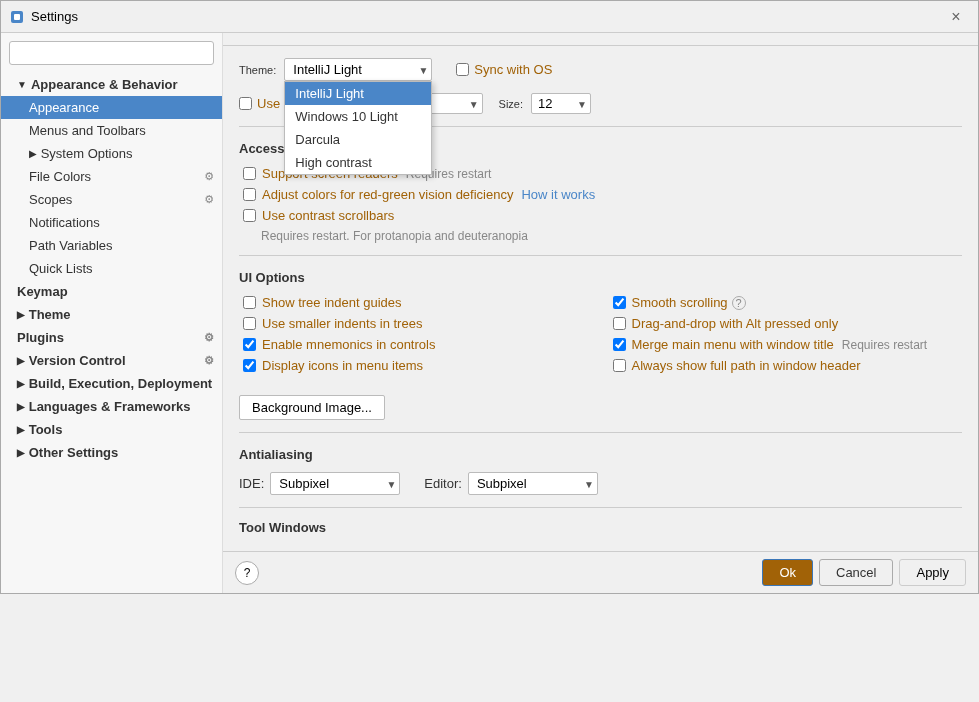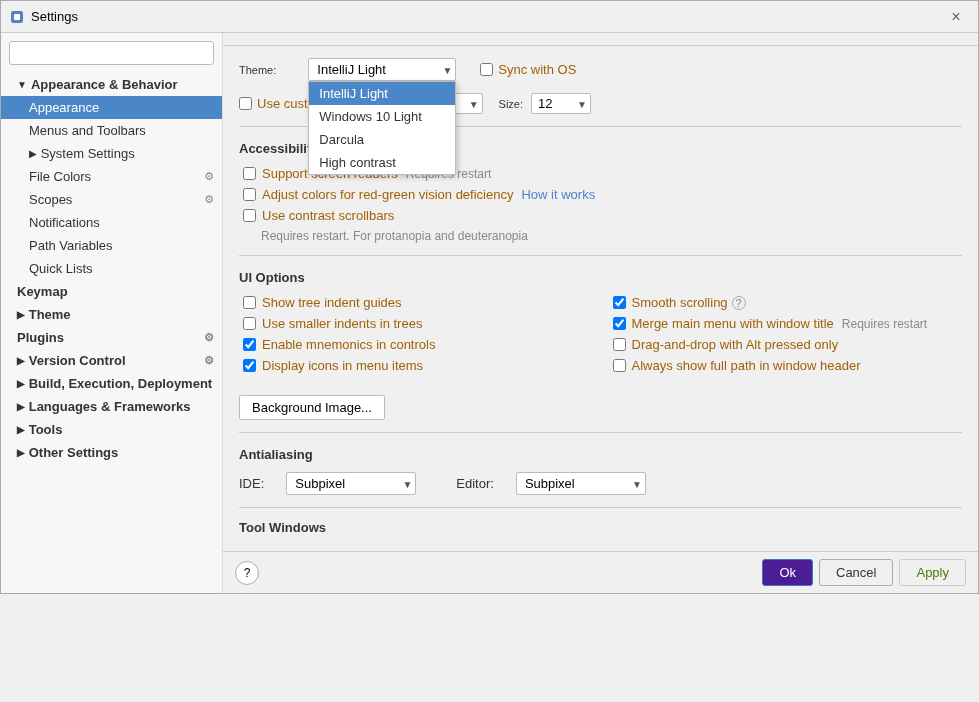--- a/index.html
+++ b/index.html
@@ -59,36 +59,36 @@
     .section-header { font-size: 13px; font-weight: bold; color: #333; margin: 14px 0 10px; }
     
     .ui-options-grid { display: grid; grid-template-columns: 1fr 1fr; gap: 4px 16px; }
     .font-select { appearance: none; border: 1px solid #bbb; background: white; padding: 2px 24px 2px 6px; font-size: 13px; border-radius: 2px; cursor: pointer; position: relative; }
     .font-dropdown-wrapper { position: relative; display: inline-block; }
     
     .size-select { appearance: none; border: 1px solid #bbb; background: white; padding: 2px 20px 2px 6px; font-size: 13px; border-radius: 2px; cursor: pointer; width: 60px; }
     
     .section-divider { border: none; border-top: 1px solid #ccc; margin: 12px 0; }
     
-    .antialiasing-row { display: flex; align-items: center; gap: 16px; margin-bottom: 8px; }
+    .antialiasing-row { display: flex; align-items: center; margin-bottom: 8px; }
     .antialiasing-label { font-size: 13px; color: #333; margin-right: 6px; }
     .aa-select-wrapper { position: relative; display: inline-block; }
     .aa-select { appearance: none; border: 1px solid #bbb; background: white; padding: 3px 24px 3px 8px; font-size: 13px; border-radius: 2px; cursor: pointer; width: 130px; }
     
     .bg-image-btn { border: 1px solid #bbb; background: white; padding: 4px 12px; font-size: 13px; cursor: pointer; border-radius: 2px; margin-top: 6px; }
     
     
     .bottom-bar { height: 42px; display: flex; align-items: center; justify-content: flex-end; padding: 0 12px; border-top: 1px solid #ccc; background: #f0f0f0; flex-shrink: 0; gap: 6px; }
     
     .help-btn { width: 24px; height: 24px; border-radius: 50%; border: 1px solid #aaa; background: white; font-size: 12px; cursor: pointer; display: flex; align-items: center; justify-content: center; margin-right: auto; }
     
     .btn { padding: 5px 16px; font-size: 13px; border-radius: 3px; cursor: pointer; border: 1px solid #aaa; }
-    .btn-primary { background: #4c1d95; color: white; border-color: #3a76b8; }
+    .btn-primary { background: #a16207; color: white; border-color: #3a76b8; }
     .btn-default { background: #f0f0f0; color: #333; }
-    .btn-disabled { background: #f0f0f0; color: #4d7c0f; border-color: #ccc; cursor: default; }
+    .btn-disabled { background: #f0f0f0; color: #000000; border-color: #ccc; cursor: default; }
 
     .accessibility-section { margin-bottom: 10px; }
     .tool-windows-label { font-size: 13px; font-weight: bold; color: #333; margin-top: 4px; }
   </style>
 </head>
 <body>
 
 <div class="window">
 
   <div class="titlebar">
@@ -115,21 +115,21 @@
         <div class="nav-item nav-indent-1 active">
           <span>Appearance</span>
         </div>
 
         <div class="nav-item nav-indent-1">
           <span>Menus and Toolbars</span>
         </div>
 
         <div class="nav-item nav-indent-1">
           <span class="nav-arrow">▶</span>
-          <span>System Settings</span>
+          <span>System Options</span>
         </div>
 
         <div class="nav-item nav-indent-1">
           <span>File Colors</span>
           <span class="nav-item-icon">⚙</span>
         </div>
 
         <div class="nav-item nav-indent-1">
           <span>Scopes</span>
           <span class="nav-item-icon">⚙</span>
@@ -191,21 +191,21 @@
 
     <div class="main">
 
 
       <hr class="section-divider">
 
       <div class="settings-content">
 
         <div class="field-row">
           <span class="field-label">Theme:</span>
-          <div class="theme-select-wrapper" style="position:relative;margin-left:24px;">
+          <div class="theme-select-wrapper" style="position:relative;">
             <select class="theme-select">
               <option>IntelliJ Light</option>
               <option>Windows 10 Light</option>
               <option>Darcula</option>
               <option>High contrast</option>
             </select>
             <span class="dropdown-arrow">▼</span>
             
             <div class="dropdown-popup">
               <div class="dropdown-item highlighted">IntelliJ Light</div>
@@ -289,27 +289,27 @@
               </div>
             </div>
 
             <div>
               <div class="checkbox-row">
                 <input type="checkbox" id="smooth-scroll" checked="" style="">
                 <label for="smooth-scroll" class="checkbox-label">Smooth scrolling</label>
                 <span style="margin-left:4px; color:#888; font-size:11px; border: 1px solid #aaa; border-radius:50%; width:14px; height:14px; display:inline-flex; align-items:center; justify-content:center; cursor:pointer;">?</span>
               </div>
               <div class="checkbox-row">
+                <input type="checkbox" id="drag-drop" style="">
+                <label for="drag-drop" class="checkbox-label">Drag-and-drop with Alt pressed only</label>
+              </div>
+              <div class="checkbox-row">
                 <input type="checkbox" id="merge-menu" checked="" style="">
                 <label for="merge-menu" class="checkbox-label">Merge main menu with window title</label>
                 <span class="requires-restart">Requires restart</span>
-              </div>
-              <div class="checkbox-row">
-                <input type="checkbox" id="drag-drop" style="">
-                <label for="drag-drop" class="checkbox-label">Drag-and-drop with Alt pressed only</label>
               </div>
               <div class="checkbox-row">
                 <input type="checkbox" id="full-path" style="">
                 <label for="full-path" class="checkbox-label">Always show full path in window header</label>
               </div>
             </div>
           </div>
 
           <div style="margin-top: 10px;">
             <button class="bg-image-btn">Background Image...</button>

